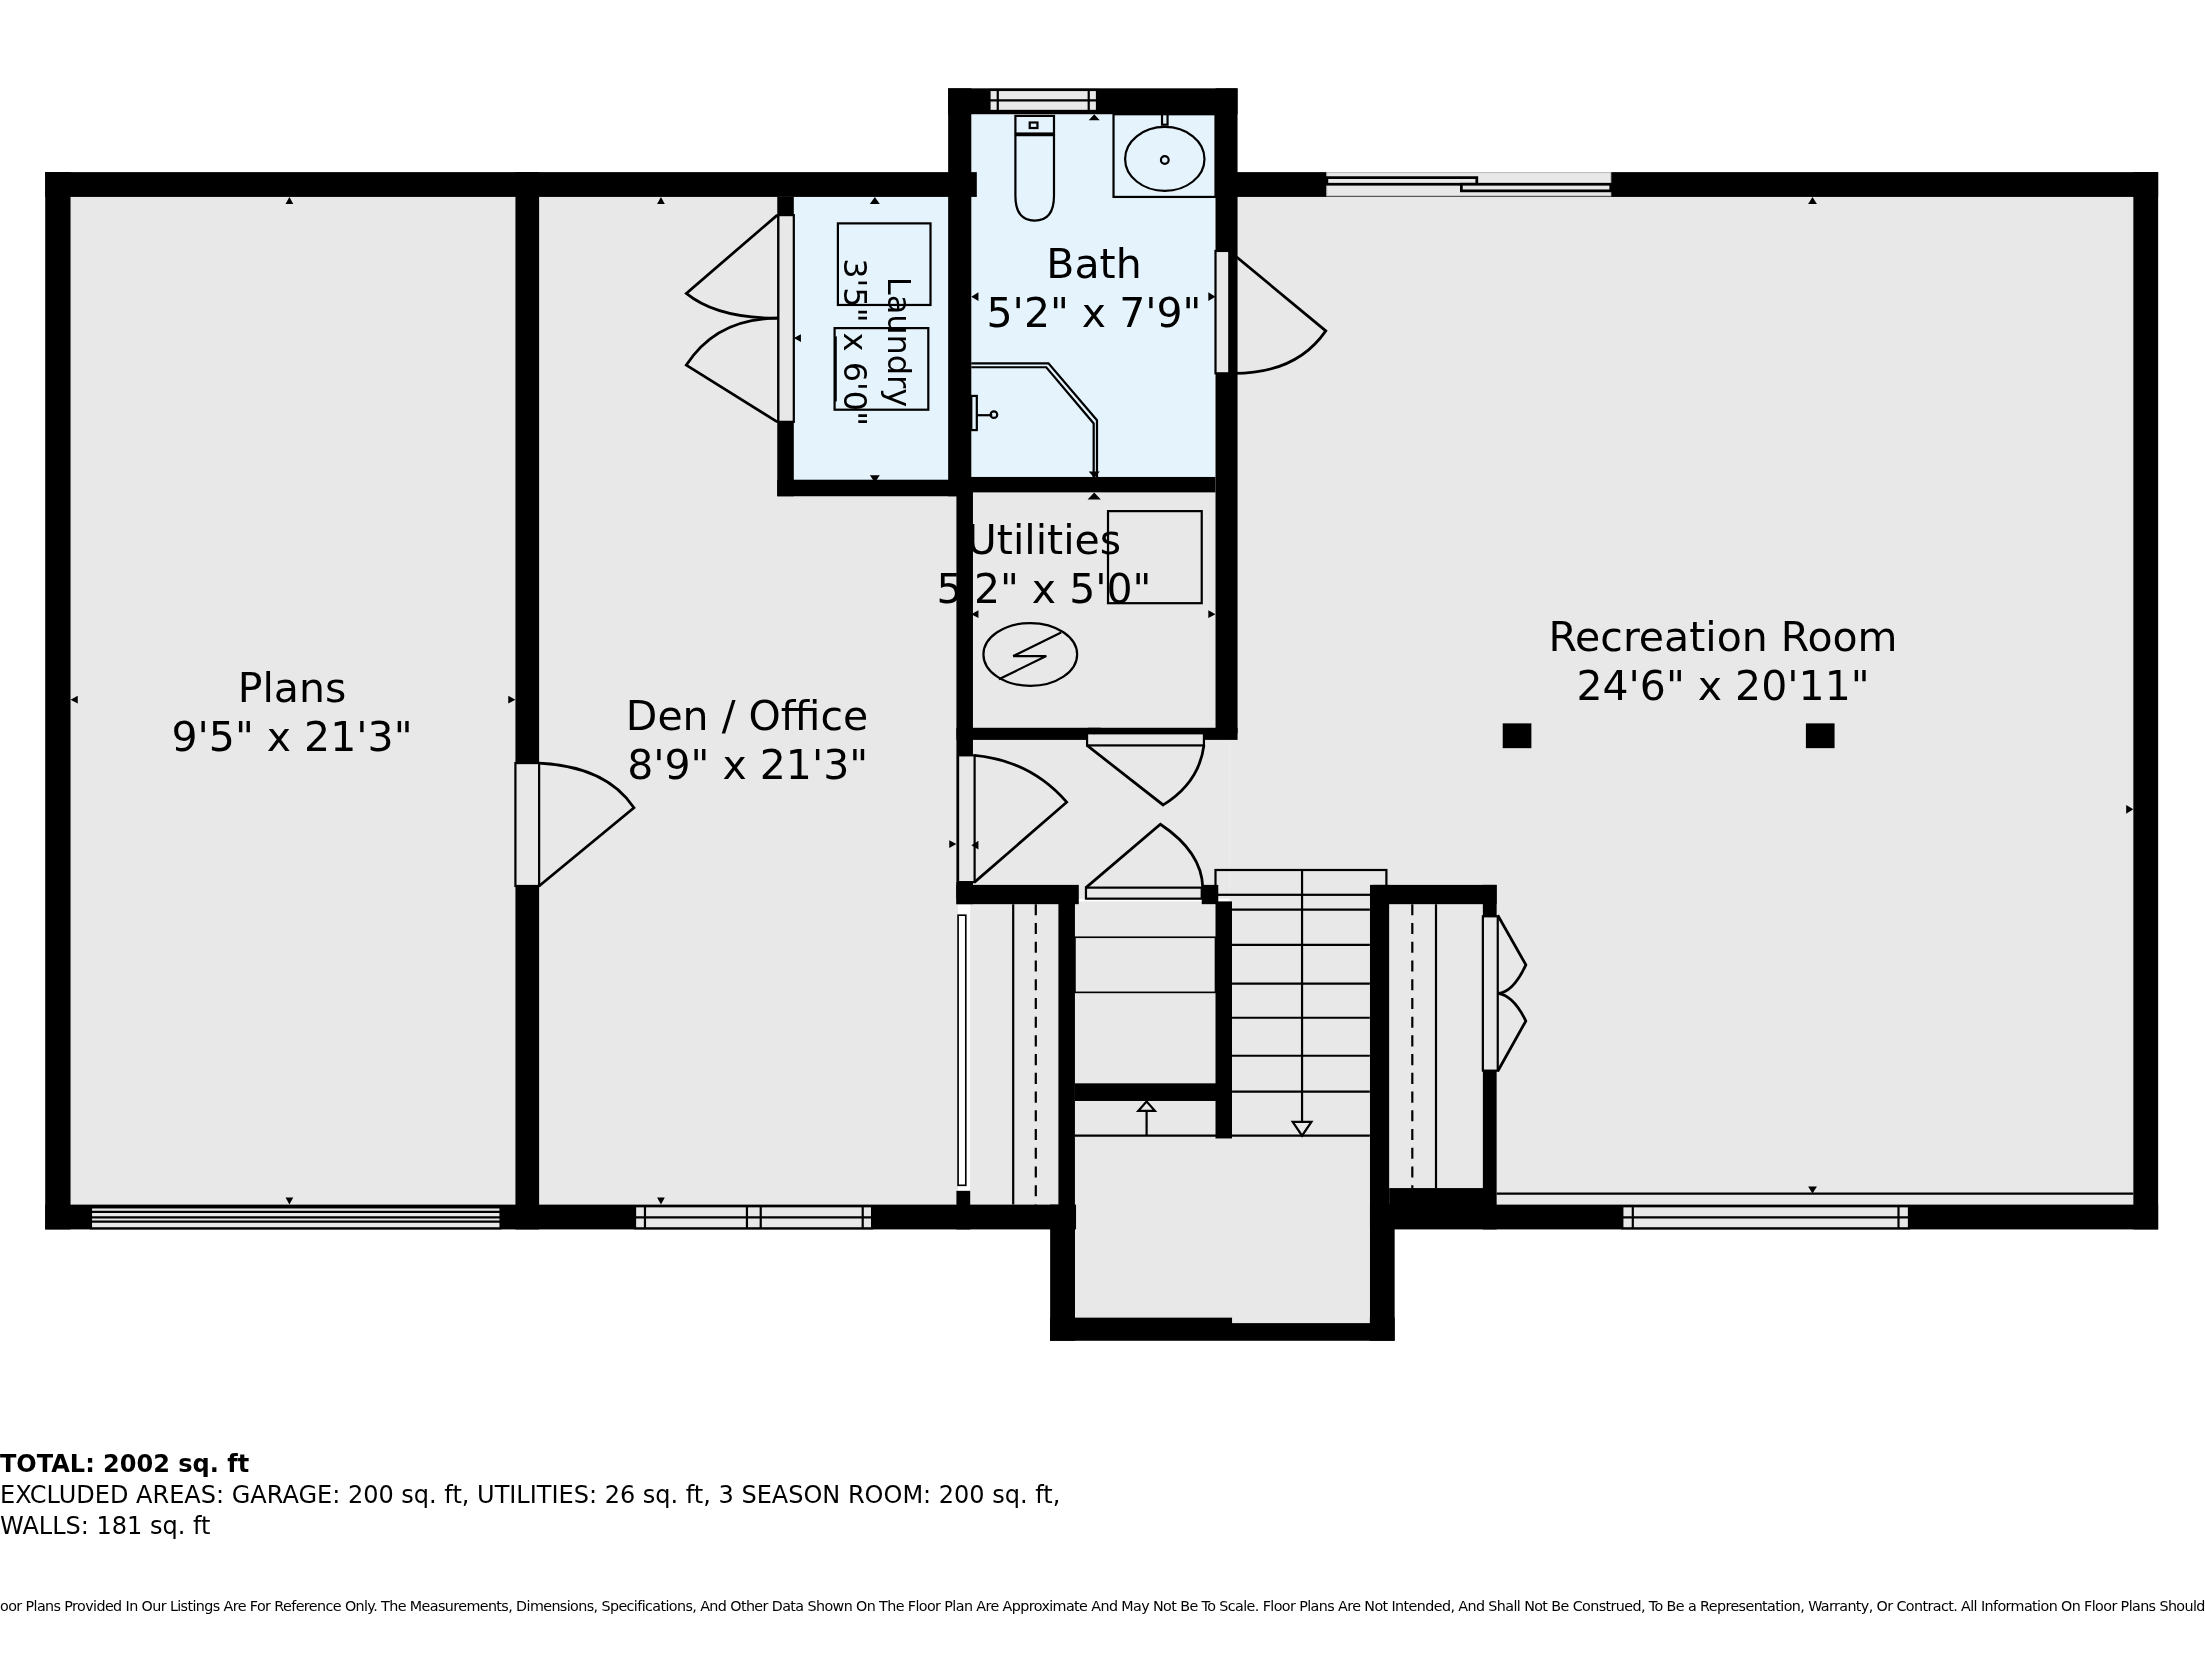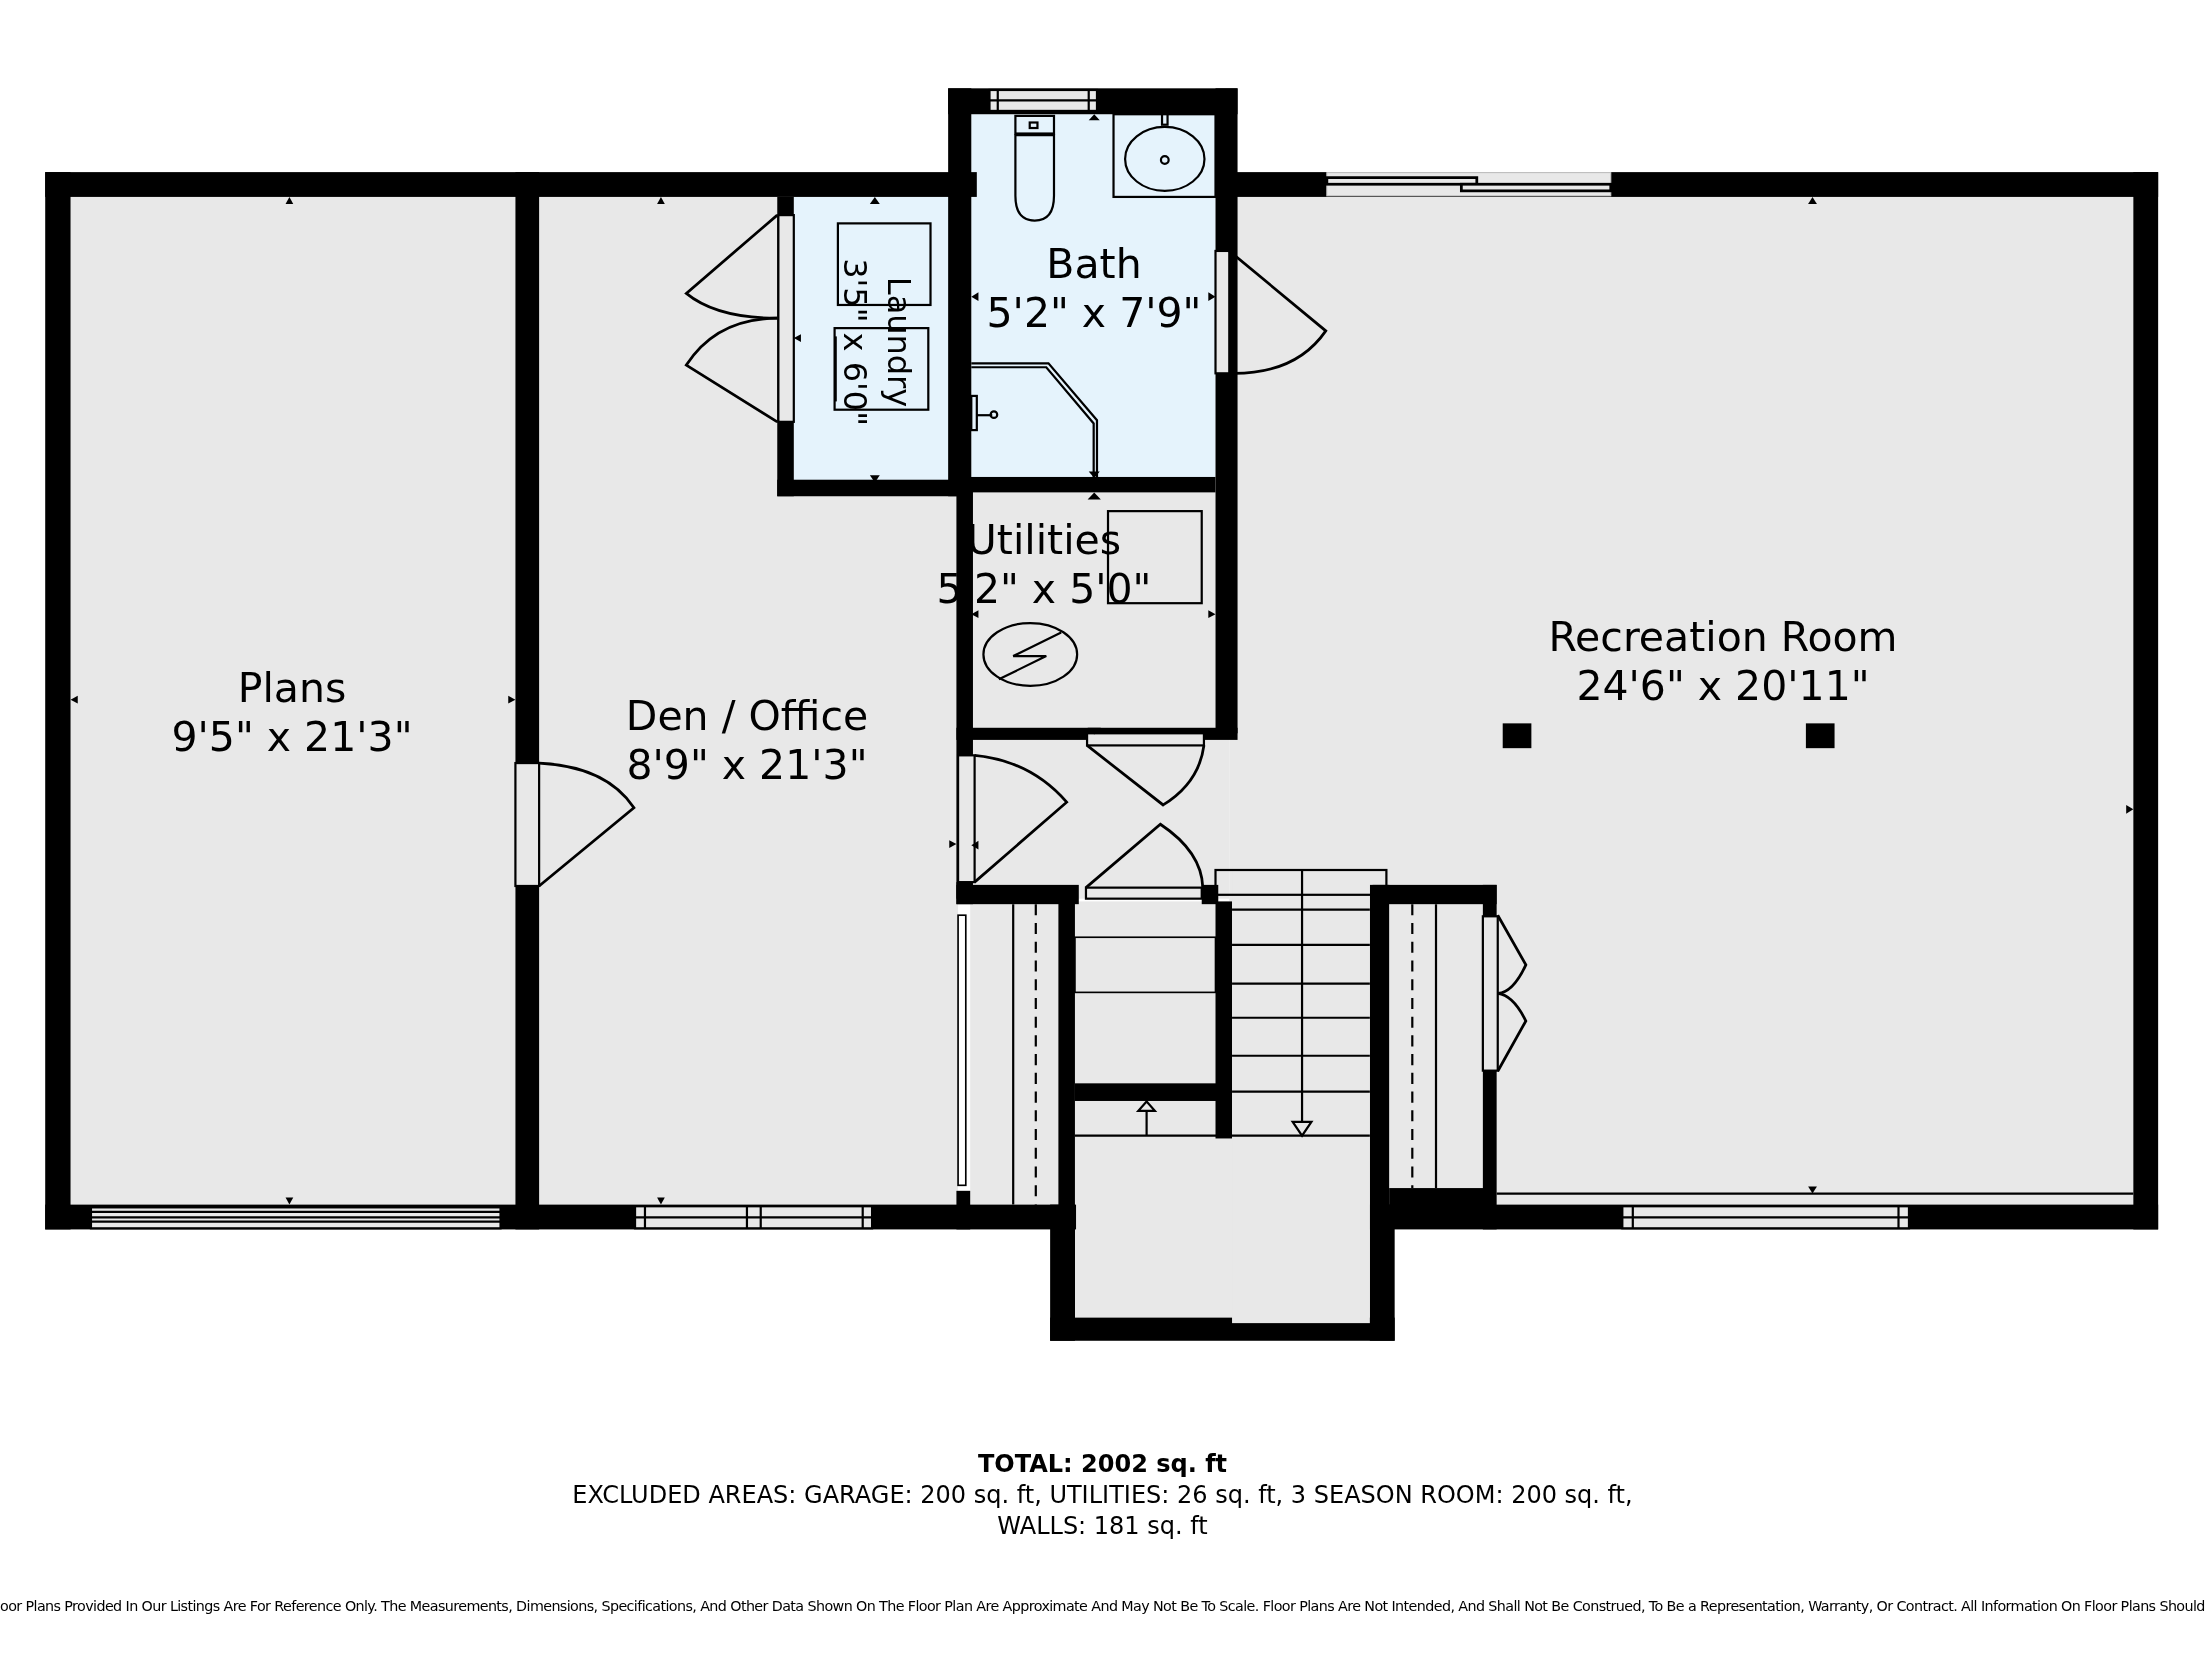--- a/index.html
+++ b/index.html
@@ -1,21 +1,21 @@
 <!DOCTYPE html>
 <html style="font-size:8.8px"><head>
 <meta charset="utf-8">
 <style>
   html, body { margin:0; padding:0; background:#ffffff; }
   body { width:2205px; height:1654px; position:relative; overflow:hidden; font-family:"DejaVu Sans", sans-serif; }
   svg#plan { position:absolute; left:0; top:0; }
   .room-label { position:absolute; text-align:center; color:#000; font-family:"DejaVu Sans", sans-serif; font-size:41px; line-height:49px; transform:translateX(-50%); white-space:nowrap; }
   .room-label .dims { display:block; }
   .laundry-label { transform:translate(-50%,-50%) rotate(90deg); }
-  .summary { position:absolute; left:0; width:2205px; top:1449px; text-align:center; font-family:"DejaVu Sans", sans-serif; font-size:24px; line-height:31px; color:#000; }
+  .summary { position:absolute; left:0; width:2205px; top:1449px; text-align:left; font-family:"DejaVu Sans", sans-serif; font-size:24px; line-height:31px; color:#000; }
   .summary .total { font-weight:bold; }
   .disclaimer { position:absolute; left:-11px; width:2227px; top:1598px; text-align:center; font-family:"DejaVu Sans", sans-serif; font-size:14.3px; color:#000; white-space:nowrap; letter-spacing:-0.6px; }
 </style>
 </head>
 <body>
 
 <svg id="plan" width="2205" height="1654" viewBox="0 0 4000 3000" xmlns="http://www.w3.org/2000/svg">
 
   <g>
     <rect x="128" y="357" width="807" height="1828" fill="#e8e8e8"></rect>
@@ -247,21 +247,21 @@
     <path d="M3280 370 L3296 370 L3288 357 Z"></path>
     <path d="M3280 2152 L3296 2152 L3288 2165 Z"></path>
     <path d="M3857 1460 L3857 1476 L3870 1468 Z"></path>
   </g>
 </svg>
 
 <div class="room-label" style="left:292px; top:664px;">
   <span>Plans</span>
   <span class="dims">9'5" x 21'3"</span>
 </div>
-<div class="room-label" style="left:747px; top:692px;">
+<div class="room-label" style="left:747px; top:692px;text-align:right;">
   <span>Den / Office</span>
   <span class="dims">8'9" x 21'3"</span>
 </div>
 <div class="room-label laundry-label" style="left:877px; top:342px; font-size:32px; line-height:44px;">
   <span>Laundry</span>
   <span class="dims">3'5" x 6'0"</span>
 </div>
 <div class="room-label" style="left:1094px; top:240px;">
   <span>Bath</span>
   <span class="dims">5'2" x 7'9"</span>

